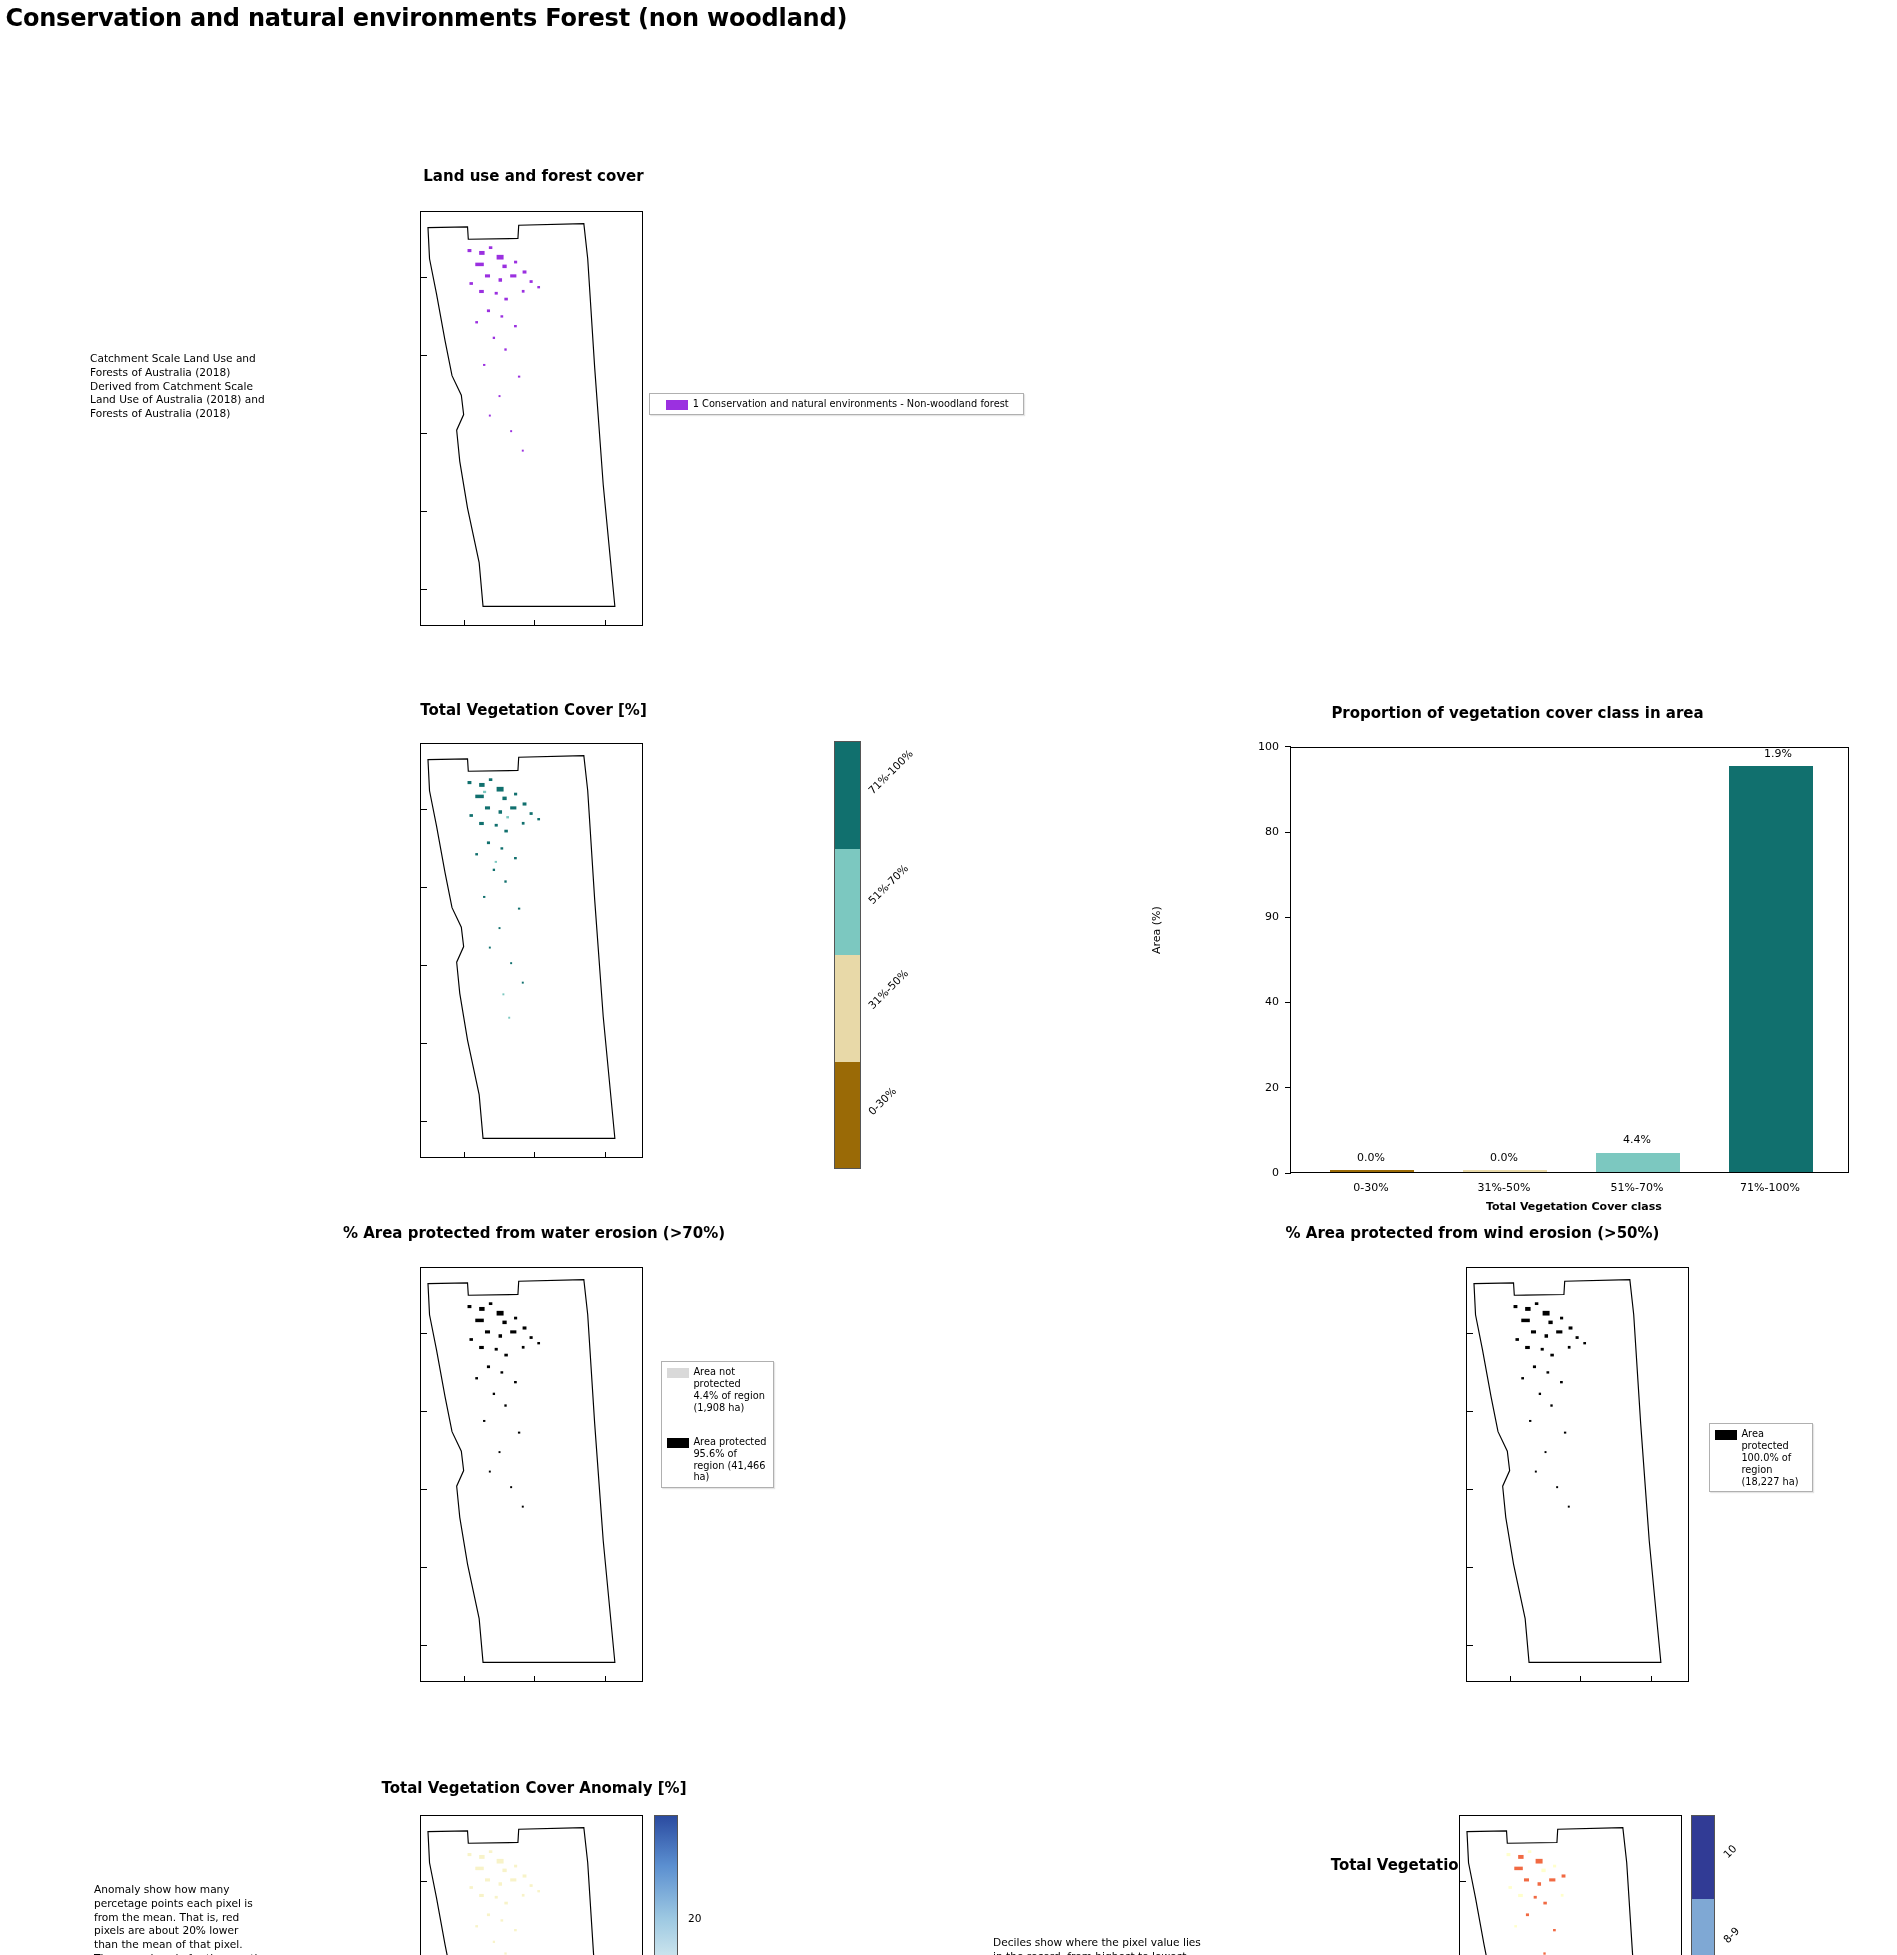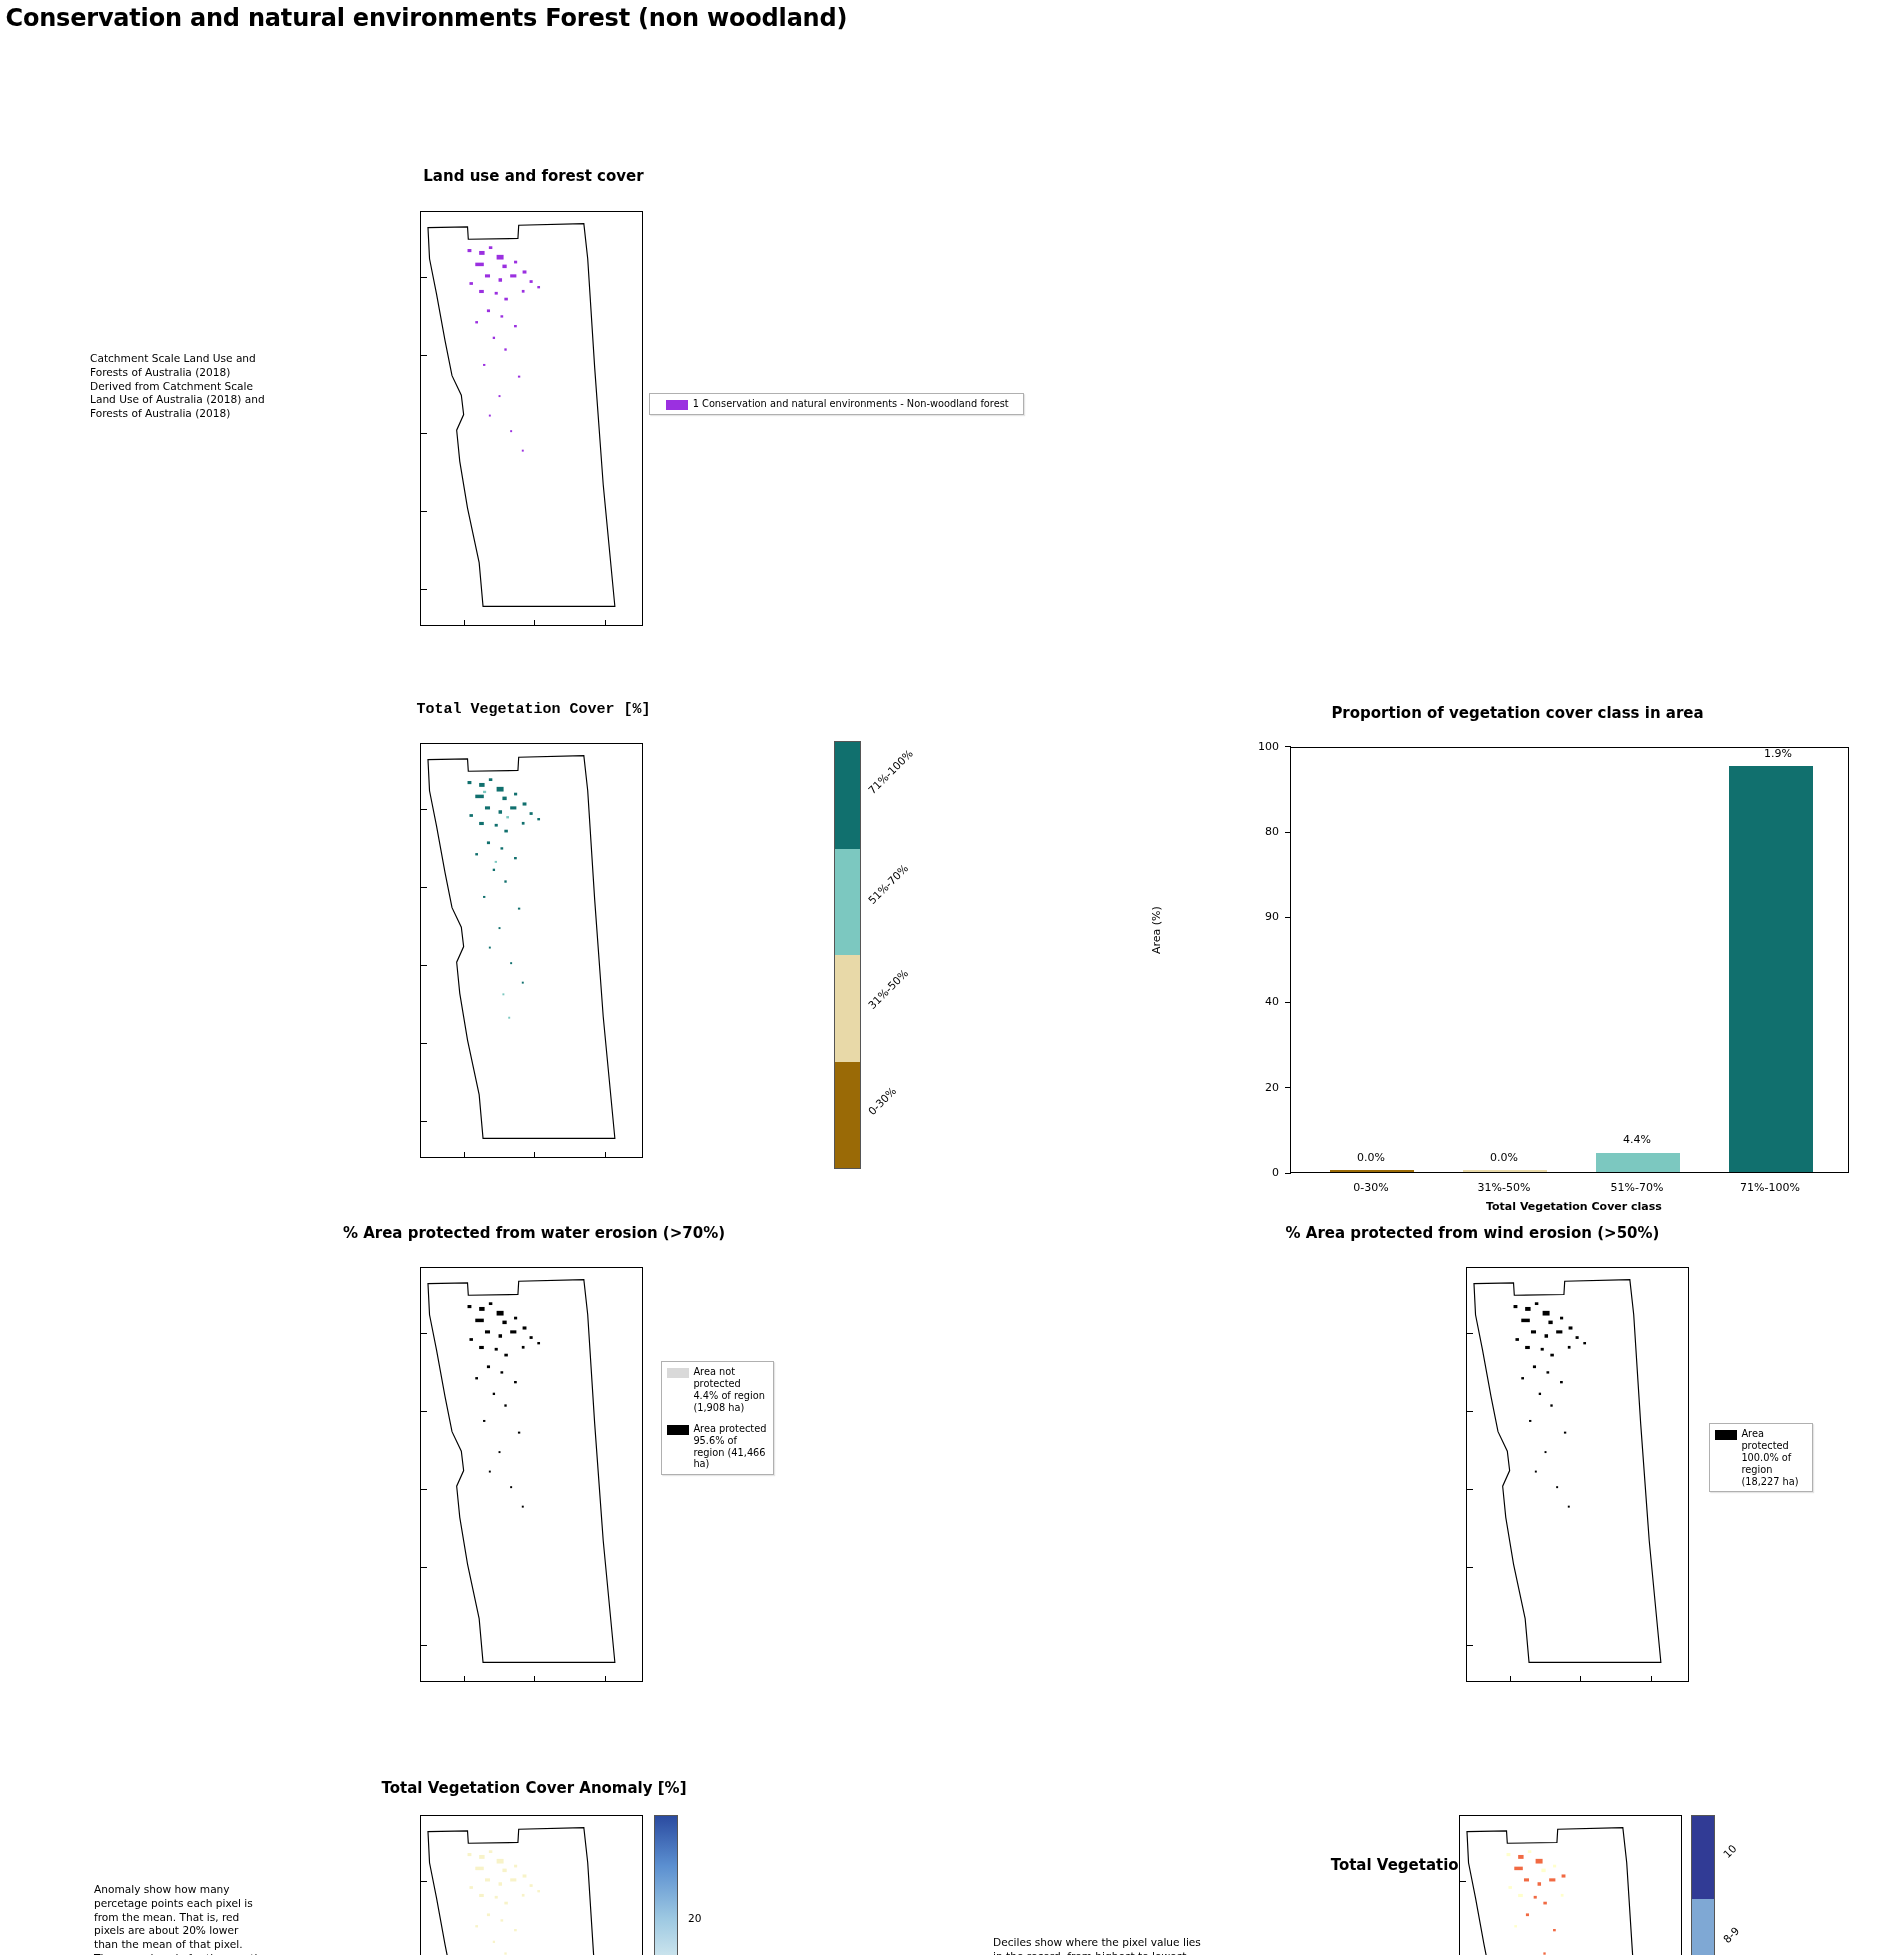--- a/index.html
+++ b/index.html
@@ -52,21 +52,21 @@
   
   .legend-box {
     position: absolute;
     border: 0.8px solid #b0b0b0;
     background: #fff;
     box-shadow: 1.2px 1.2px 0 rgba(0,0,0,0.10);
     padding: 3.9px 4.7px;
     font-size: 9.8px;
     line-height: 1.22;
   }
-  .legend-row { display: flex; align-items: flex-start; margin-bottom: 9px; }
+  .legend-row { display: flex; align-items: flex-start; margin-bottom: 22px; }
   .legend-row:last-child { margin-bottom: 0; }
   .legend-swatch {
     width: 22px; height: 10.2px; flex: 0 0 22px; margin-right: 4.7px; margin-top: 2.3px;
   }
   .legend-label { flex: 1 1 auto; }
 
   
   .cbar { position: absolute; border: 0.4px solid #555; }
   .cbar-seg { width: 100%; }
   .cbar-tick-label {
@@ -145,21 +145,21 @@
   <div class="tick" style="left:184px; bottom:0; width:1.2px; height:5.5px;"></div>
 </div>
 
 <div class="legend-box" style="left:649px; top:393px; width:375px;padding-left:16px;">
   <div class="legend-row">
     <span class="legend-swatch" style="background:#9b30e0;"></span>
     <span class="legend-label">1 Conservation and natural environments - Non-woodland forest</span>
   </div>
 </div>
 
-<div class="panel-title" style="left:391px; top:701px; width:285px;font-family:Liberation Mono, monospace;">Total Vegetation Cover [%]</div>
+<div class="panel-title" style="left:391px; top:701px; width:285px;">Total Vegetation Cover [%]</div>
 
 <div class="map-frame" style="left:420px; top:743px; width:223px; height:415px;">
   <svg class="map-svg" viewBox="0 0 570 1060" preserveAspectRatio="none">
     <path d="M18 40 L120 38 L122 70 L250 68 L252 34 L420 30 L430 120 L448 400 L470 700 L500 1012 L160 1012 L150 900 L120 760 L100 640 L92 560 L110 520 L104 470 L80 420 L62 330 L40 210 L22 120 Z" fill="none" stroke="#000" stroke-width="3"></path>
     <g fill="#11706e">
       <rect x="120" y="95" width="10" height="8"></rect>
         <rect x="150" y="100" width="14" height="10"></rect>
       <rect x="175" y="88" width="9" height="7"></rect>
         <rect x="195" y="110" width="18" height="12"></rect>
       <rect x="140" y="130" width="22" height="9"></rect>

